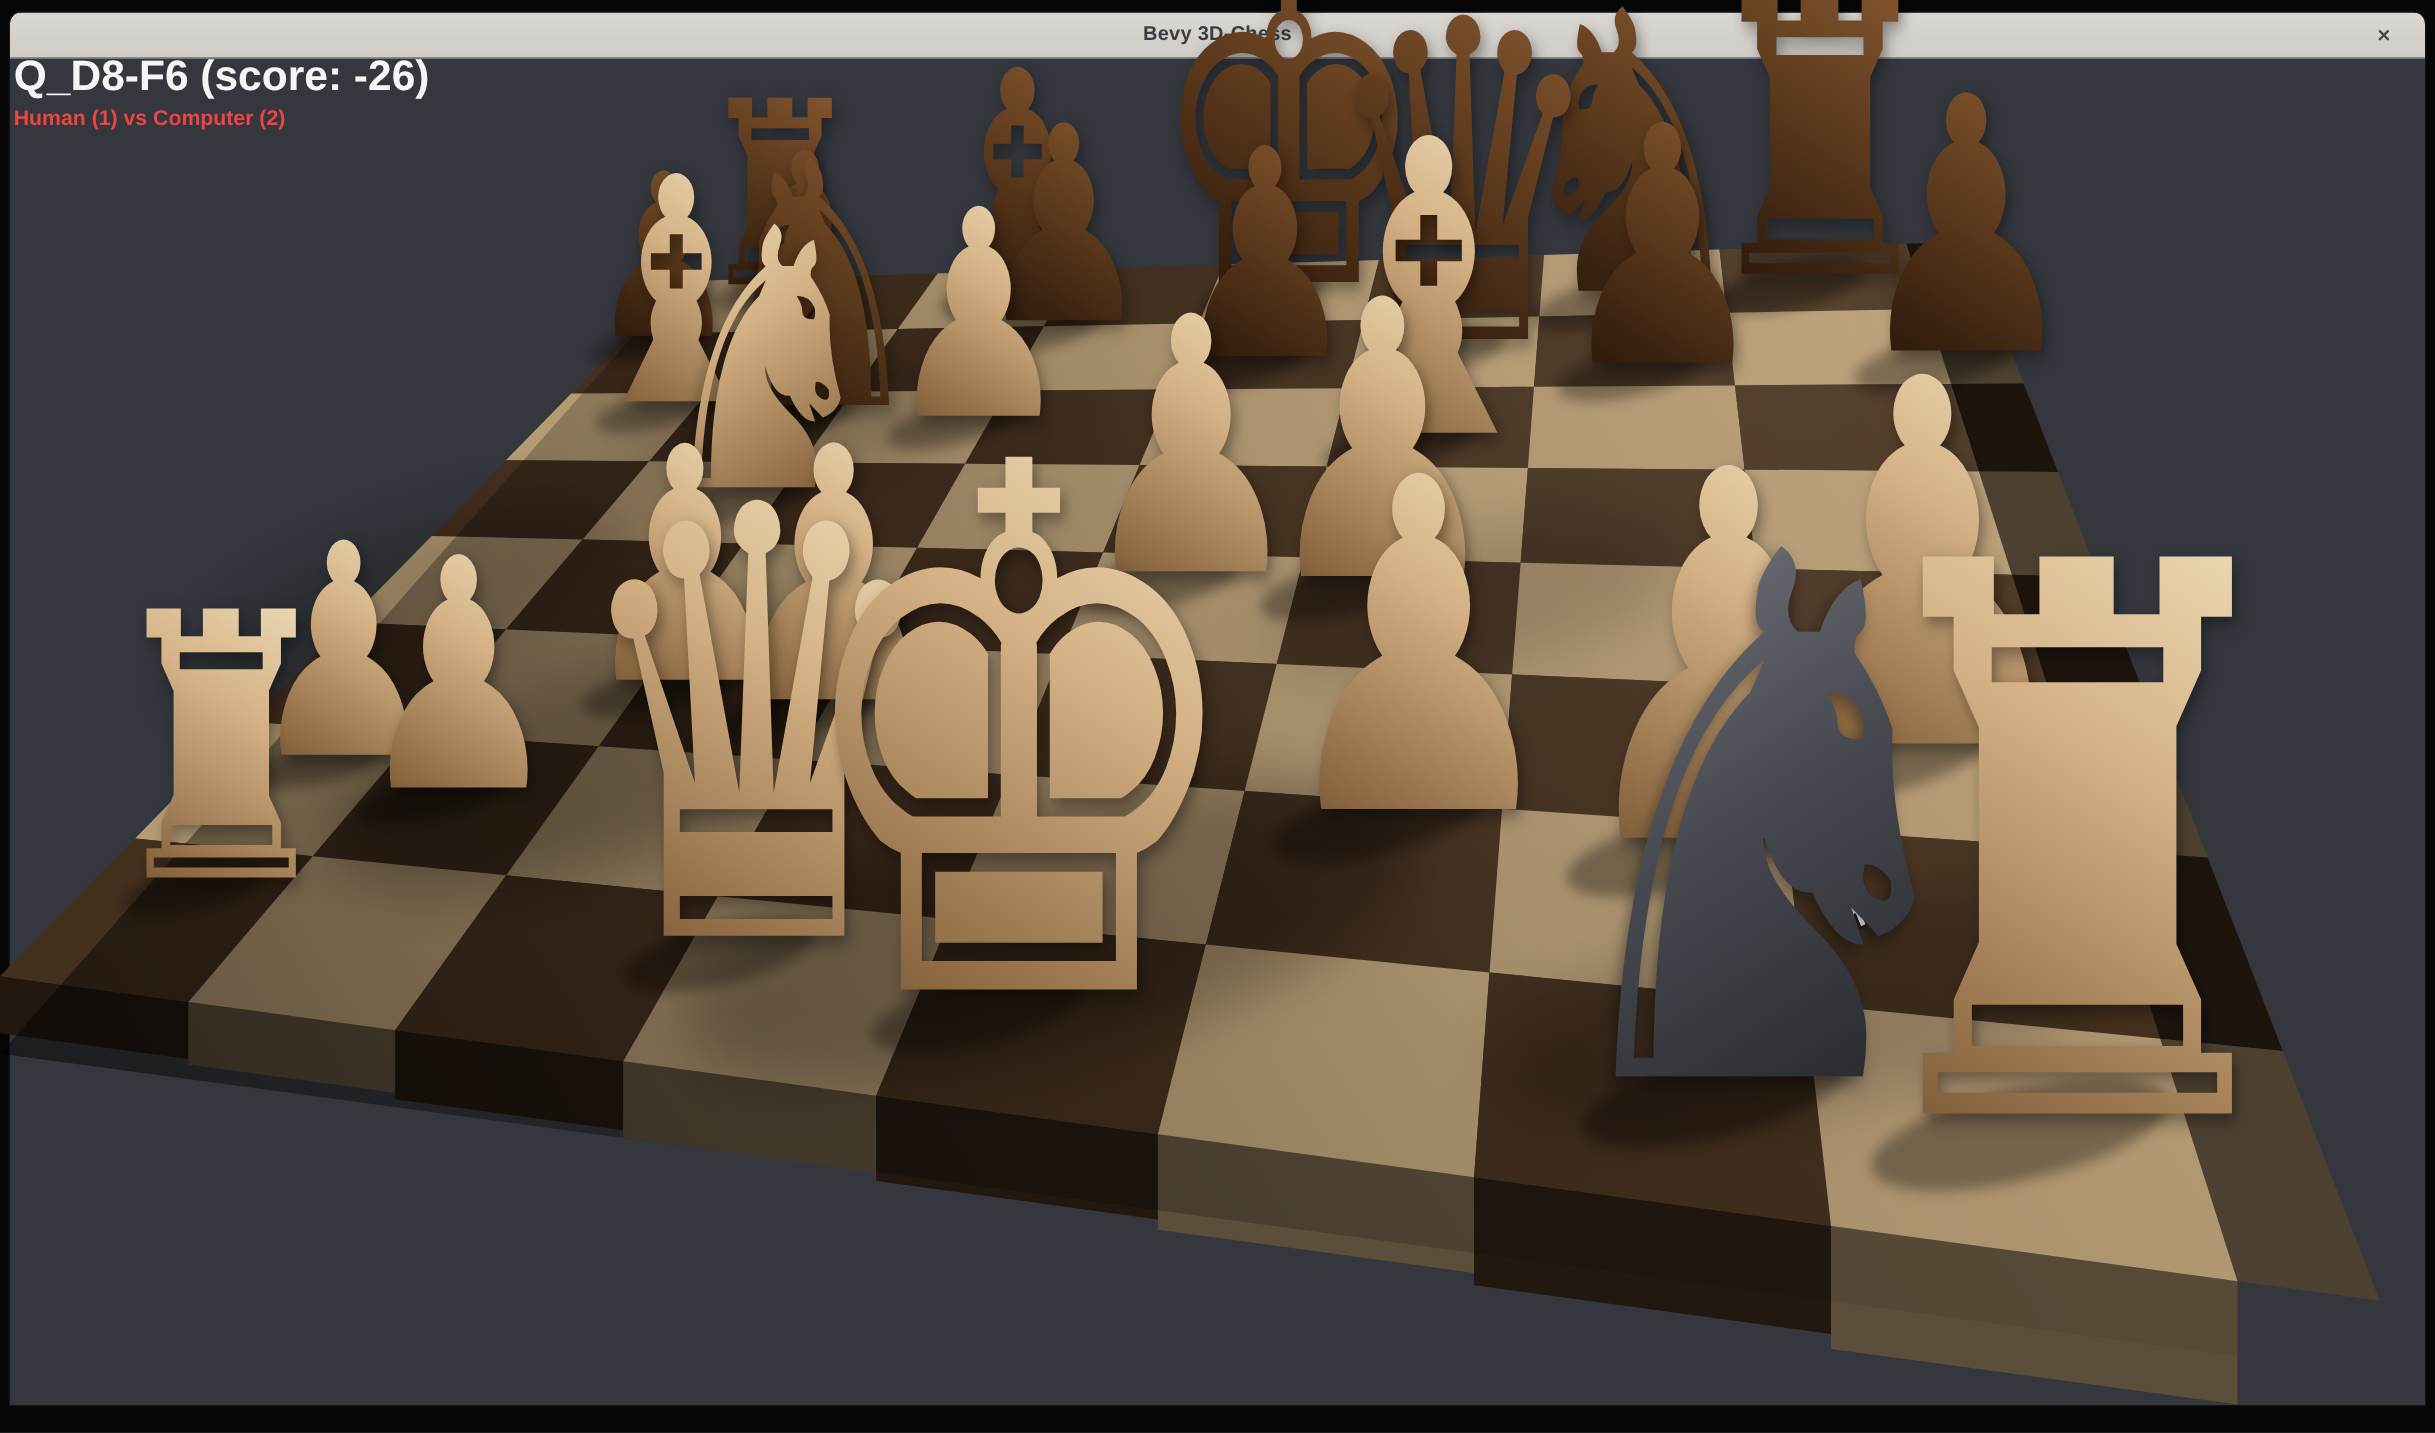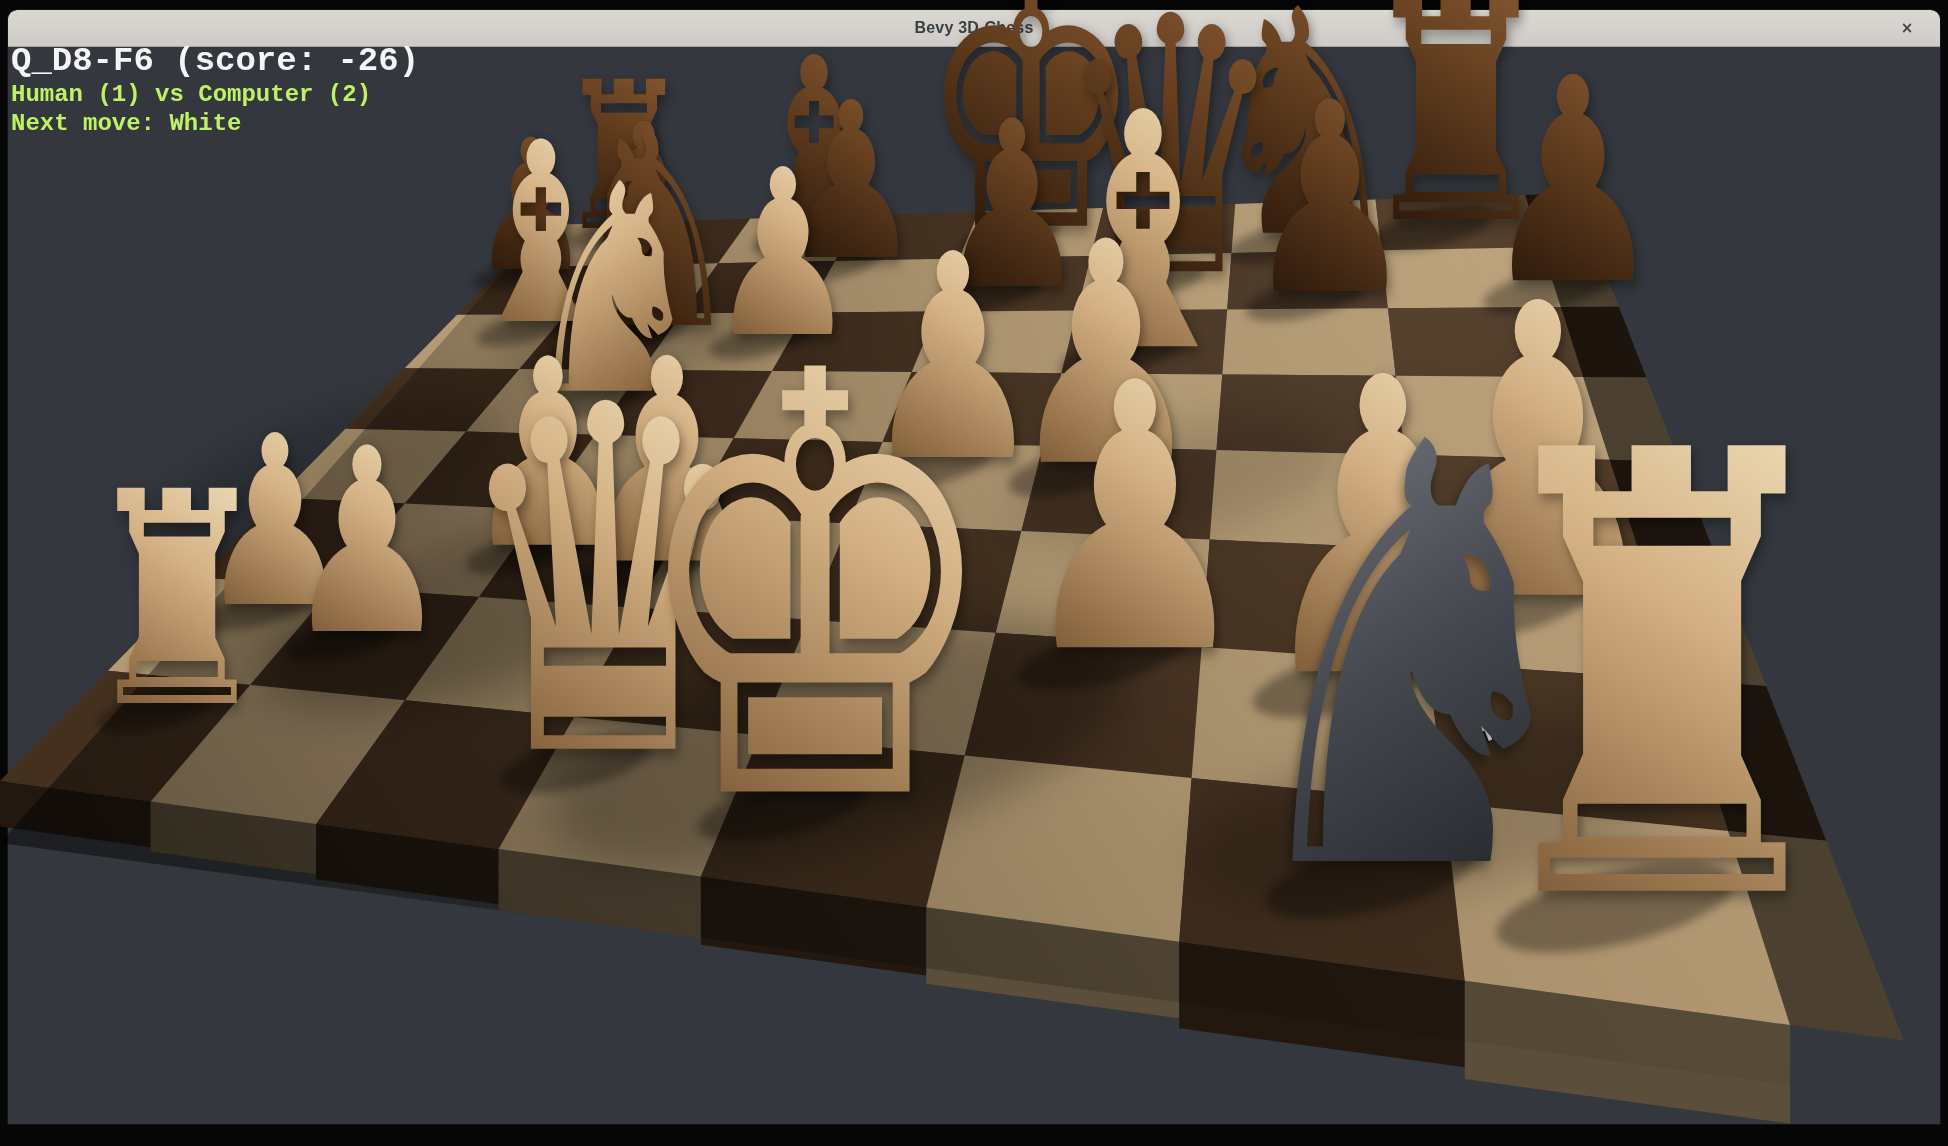--- a/index.html
+++ b/index.html
@@ -27,25 +27,25 @@
   .close-btn{
     position:absolute;right:18px;top:0;height:36px;width:30px;
     display:flex;align-items:center;justify-content:center;
     font-family:"DejaVu Sans",sans-serif;
     font-size:15px;font-weight:bold;color:#3f4448;cursor:pointer;
   }
   .stage{position:absolute;left:0;top:0;width:1948px;height:1146px;pointer-events:none;}
   #board-svg{position:absolute;left:0;top:0;}
   .hud{
     position:absolute;left:11px;top:42px;z-index:60;
-    font-family:Liberation Mono, monospace;
+    font-family:Liberation Sans, sans-serif;
     font-weight:bold;
   }
   .hud-line1{font-size:34px;line-height:38px;color:#f5f5f5;}
-  .hud-line{font-size:24px;line-height:29px;color:#bef264;}
+  .hud-line{font-size:17px;line-height:29px;color:#ef4444;}
   .piece{
     position:absolute;
     font-family:"DejaVu Sans",sans-serif;
     line-height:1;
     -webkit-background-clip:text;background-clip:text;color:transparent;
     filter:drop-shadow(4px 6px 7px rgba(0,0,0,0.38));
     white-space:pre;
   }
   .piece.white{background-image:linear-gradient(205deg,#f2e3c0 4%,#d4b184 40%,#8d6a43 78%,#5c402a 100%);}
   .piece.black{background-image:linear-gradient(205deg,#8d5d35 3%,#613d1e 42%,#3a2210 74%,#1d1007 100%);}
@@ -233,18 +233,17 @@
       <span class="piece white" style="left: 1383.14px; top: 684.652px; font-size: 408.021px; z-index: 685; transform: translate(-50%, -88%) scale(0.72, 1);">♟</span>
       <span class="piece white" style="left: 177.49px; top: 712.797px; font-size: 294.651px; z-index: 713; transform: translate(-50%, -88%) scale(0.72, 1);">♜</span>
       <span class="piece white" style="left: 604.814px; top: 766.321px; font-size: 477.652px; z-index: 766; transform: translate(-50%, -88%) scale(0.72, 1);">♛</span>
       <span class="piece white" style="left: 815.074px; top: 811.88px; font-size: 583.411px; z-index: 812; transform: translate(-50%, -88%) scale(0.72, 1);">♚</span>
       <span class="piece hover" style="left: 1411.73px; top: 881.381px; font-size: 580.671px; z-index: 881; transform: translate(-50%, -88%) scale(-0.72, 1);">♞</span>
       <span class="piece white" style="left: 1662.06px; top: 910.541px; font-size: 610.02px; z-index: 911; transform: translate(-50%, -88%) scale(0.72, 1);">♜</span>
     </div>
   <div class="hud">
     <div class="hud-line1">Q_D8-F6 (score: -26)</div>
     <div class="hud-line">Human (1) vs Computer (2)</div>
-    <div class="hud-line">Next move: White</div>
   </div>
   <svg id="cursor" width="30" height="34" viewBox="0 0 15 17" style="left: 1475px; top: 711px;">
     <path d="M1.2,0.6 L1.2,13.2 L4.5,10.3 L6.7,15.6 L9.3,14.4 L7.1,9.3 L11.6,9.1 Z" fill="#ffffff" stroke="#1a1a1a" stroke-width="0.9" stroke-linejoin="round"></path>
   </svg>
 </div>
 
 </body></html>

